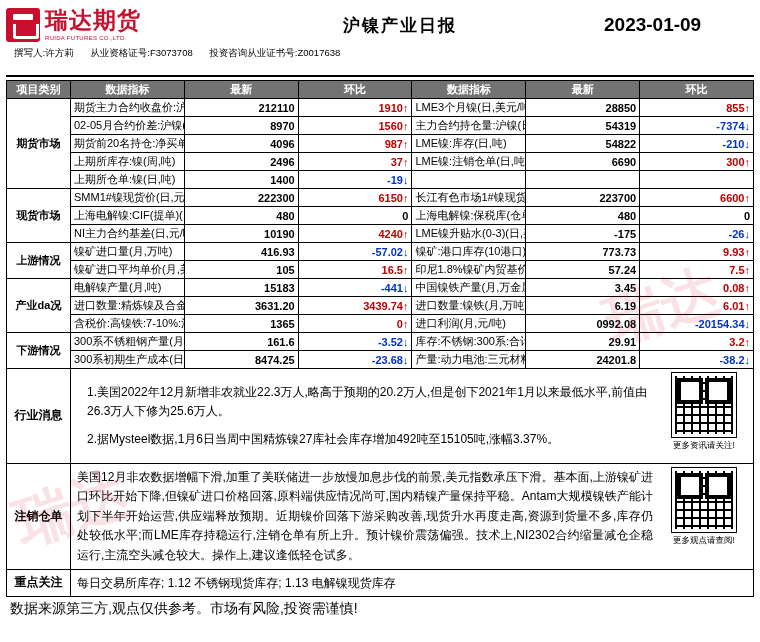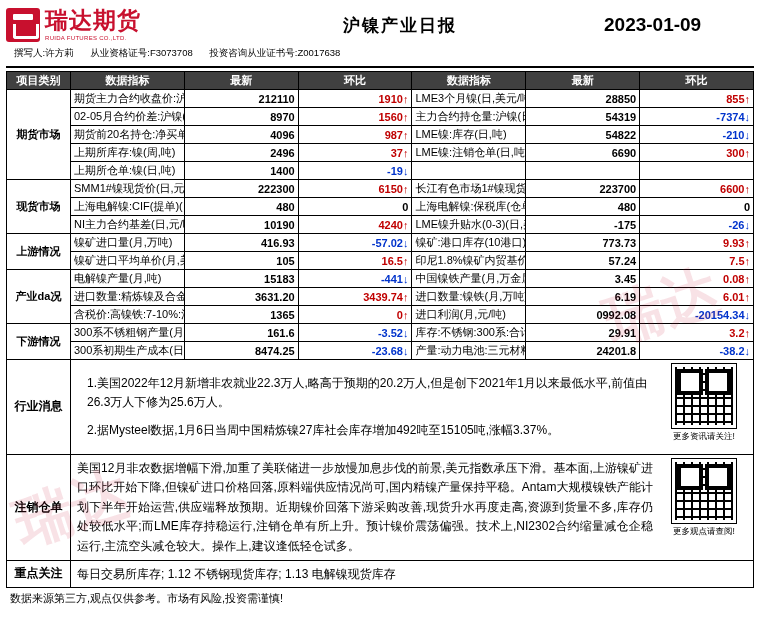--- a/index.html
+++ b/index.html
@@ -30,29 +30,29 @@
     border:3px solid #fff; border-top:none; border-radius:0 0 3px 3px;
   }
   .logo-text-cn { font-size:23px; font-weight:bold; color:#c8102e; letter-spacing:1px; line-height:1; }
   .logo-text-en { font-size:6px; color:#c8102e; letter-spacing:.3px; margin-top:3px; }
   .title-main {
     flex:1; text-align:center; font-size:17px; font-weight:bold;
     font-family:"DejaVu Sans", sans-serif; letter-spacing:2px;
   }
   .title-date { width:150px; text-align:left; font-size:19px; font-weight:bold; padding-right:4px; }
 
-  .byline { font-size:9.5px; padding:1px 0 6px 8px; color:#000; }
+  .byline { font-size:9.5px; padding:1px 0 15px 8px; color:#000; }
   .byline span { margin-right:14px; }
 
   .rule { height:2px; background:#000; margin:0 0 3px 0; }
 
   
   table.main { width:100%; border-collapse:collapse; table-layout:fixed; }
   table.main td, table.main th { border:1px solid #000; padding:0 3px; height:18px; font-size:11px; vertical-align:middle; }
-  thead th { background:#404040; color:#fff; font-weight:bold; text-align:center; font-size:12px; height:22px; }
+  thead th { background:#737373; color:#fff; font-weight:bold; text-align:center; font-size:12px; height:22px; }
   .cat { text-align:center; font-weight:bold; font-size:12px; width:64px; }
   .ind { text-align:left; width:192px; white-space:nowrap; overflow:hidden; }
   .num { text-align:right; width:62px; font-weight:bold; }
   .chg { text-align:right; width:58px; font-weight:bold; }
   .up { color:#c00000; }
   .dn { color:#0033cc; }
   .zero { color:#000; }
 
   
   table.lower { width:100%; border-collapse:collapse; table-layout:fixed; margin-top:-1px; }
@@ -75,21 +75,21 @@
     outline:1px solid #000;
     position:relative;
   }
   .qr::before, .qr::after{
     content:""; position:absolute; width:18px; height:18px; border:4px solid #000; background:#fff;
   }
   .qr::before{ left:2px; top:2px; }
   .qr::after{ right:2px; top:2px; }
   .qr-caption { font-size:8.5px; margin-top:3px; color:#000; }
 
-  .footer { font-size:11px; margin-top:3px; padding-left:4px; color:#000; }
+  .footer { font-size:14px; margin-top:3px; padding-left:4px; color:#000; }
 
   
   .wm {
     position:absolute; font-size:58px; font-weight:bold; color:rgba(200,16,46,0.12);
     pointer-events:none; font-family:"DejaVu Sans", sans-serif;
   }
   .wm1 { right:40px; top:268px; transform:rotate(-18deg); }
   .wm2 { left:14px; top:470px; transform:rotate(-18deg); }
 </style>
 </head>

